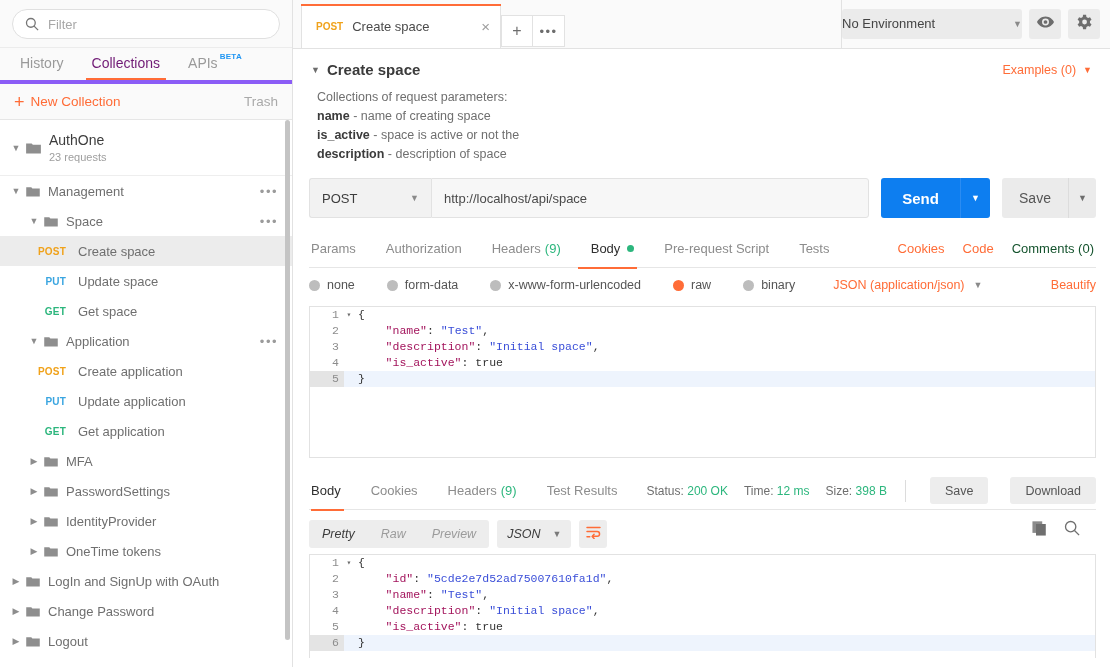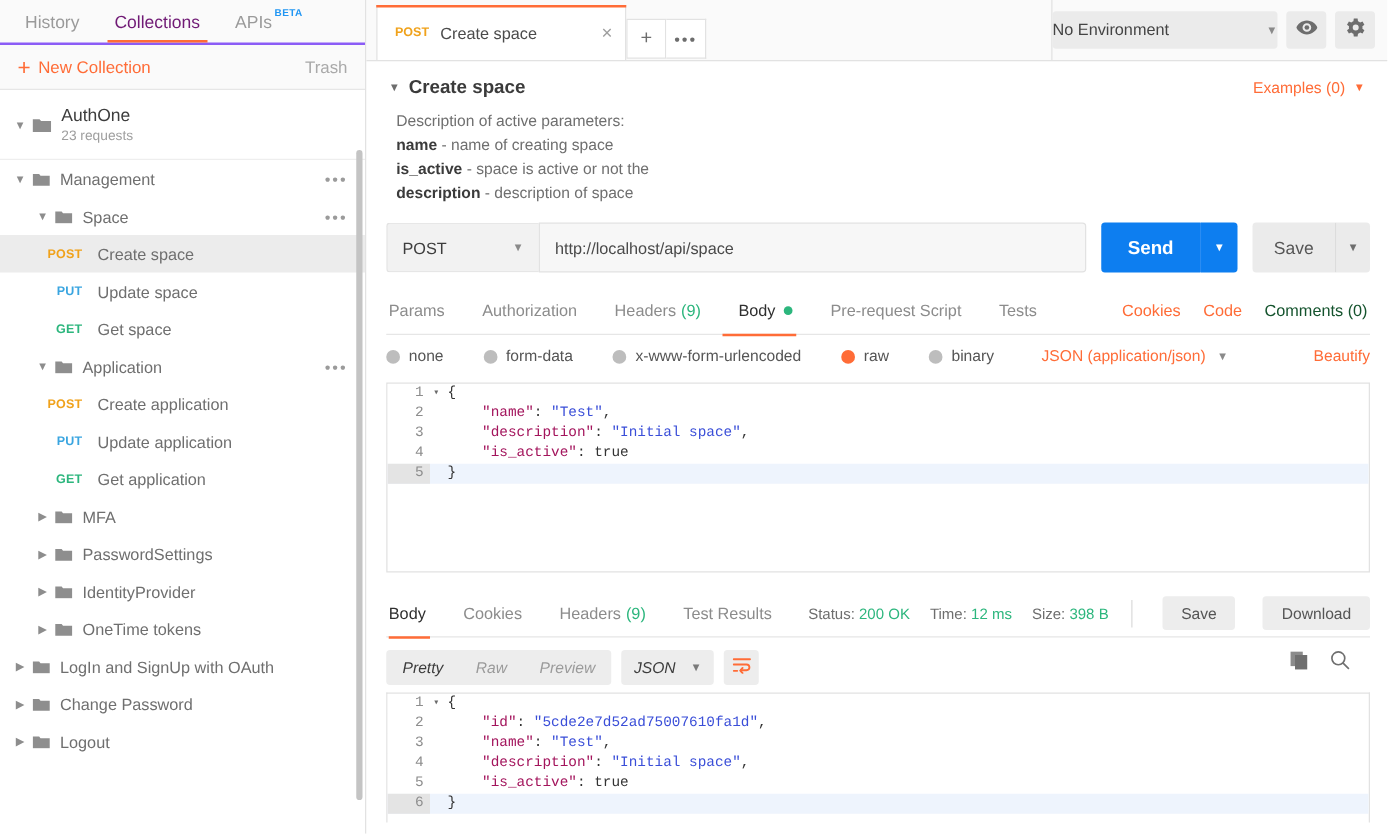--- a/index.html
+++ b/index.html
@@ -33,21 +33,21 @@
   .filter-box .ico { margin-right: 9px; display: flex; }
   .filter-input {
     border: none; outline: none; background: transparent;
     font-family: "Liberation Sans", sans-serif; font-size: 13px;
     color: #555; width: 100%;
   }
   .filter-input::placeholder { color: #a8a8a8; }
 
   .tabs-row {
     display: flex; align-items: flex-end; height: 36px;
-    background: #fafafa; border-bottom: 2px solid #8b5cf6;
+    background: #fafafa; border-bottom: 4px solid #8b5cf6;
     padding: 0 6px;
   }
   .stab {
     position: relative; padding: 0 14px; height: 35px;
     display: flex; align-items: center; font-size: 14px; color: #9a9a9a;
     cursor: pointer;
   }
   .stab.active { color: #701a75; }
   .stab.active::after {
     content: ""; position: absolute; left: 8px; right: 8px; bottom: 0;
@@ -303,20 +303,31 @@
   .fmt-right { margin-left: auto; display: flex; align-items: center; gap: 16px; padding-right: 16px; }
   .iconbtn { cursor: pointer; display: flex; }
 </style>
 </head>
 <body>
 
 <div class="app">
 
   <div class="sidebar">
 
+    <div class="filter-wrap">
+      <div class="filter-box">
+        <span class="ico">
+          <svg width="14" height="14" viewBox="0 0 16 16">
+              <circle cx="6.7" cy="6.7" r="5" fill="none" stroke="#767676" stroke-width="1.5"></circle>
+              <line x1="10.4" y1="10.4" x2="15" y2="15" stroke="#767676" stroke-width="1.5"></line>
+            </svg>
+        </span>
+        <input class="filter-input" value="" placeholder="Filter" style="">
+      </div>
+    </div>
 
     <div class="tabs-row">
       <div class="stab">
         <span>History</span>
       </div>
       <div class="stab active">
         <span>Collections</span>
       </div>
       <div class="stab">
         <span>APIs</span>
@@ -525,21 +536,21 @@
         <span class="cd">▼</span>
         <span>Create space</span>
       </div>
       <div class="examples">
         <span>Examples (0)</span>
         <span class="cd">▼</span>
       </div>
     </div>
 
     <div class="desc">
-      <div>Description of active parameters:</div>
+      <div>Collections of request parameters:</div>
       <div><b>name</b><span> - name of creating space</span></div>
       <div><b>is_active</b><span> - space is active or not the</span></div>
       <div><b>description</b><span> - description of space</span></div>
     </div>
 
     <div class="url-row">
       <div class="method-sel">
         <span>POST</span>
         <span class="cd">▼</span>
       </div>

